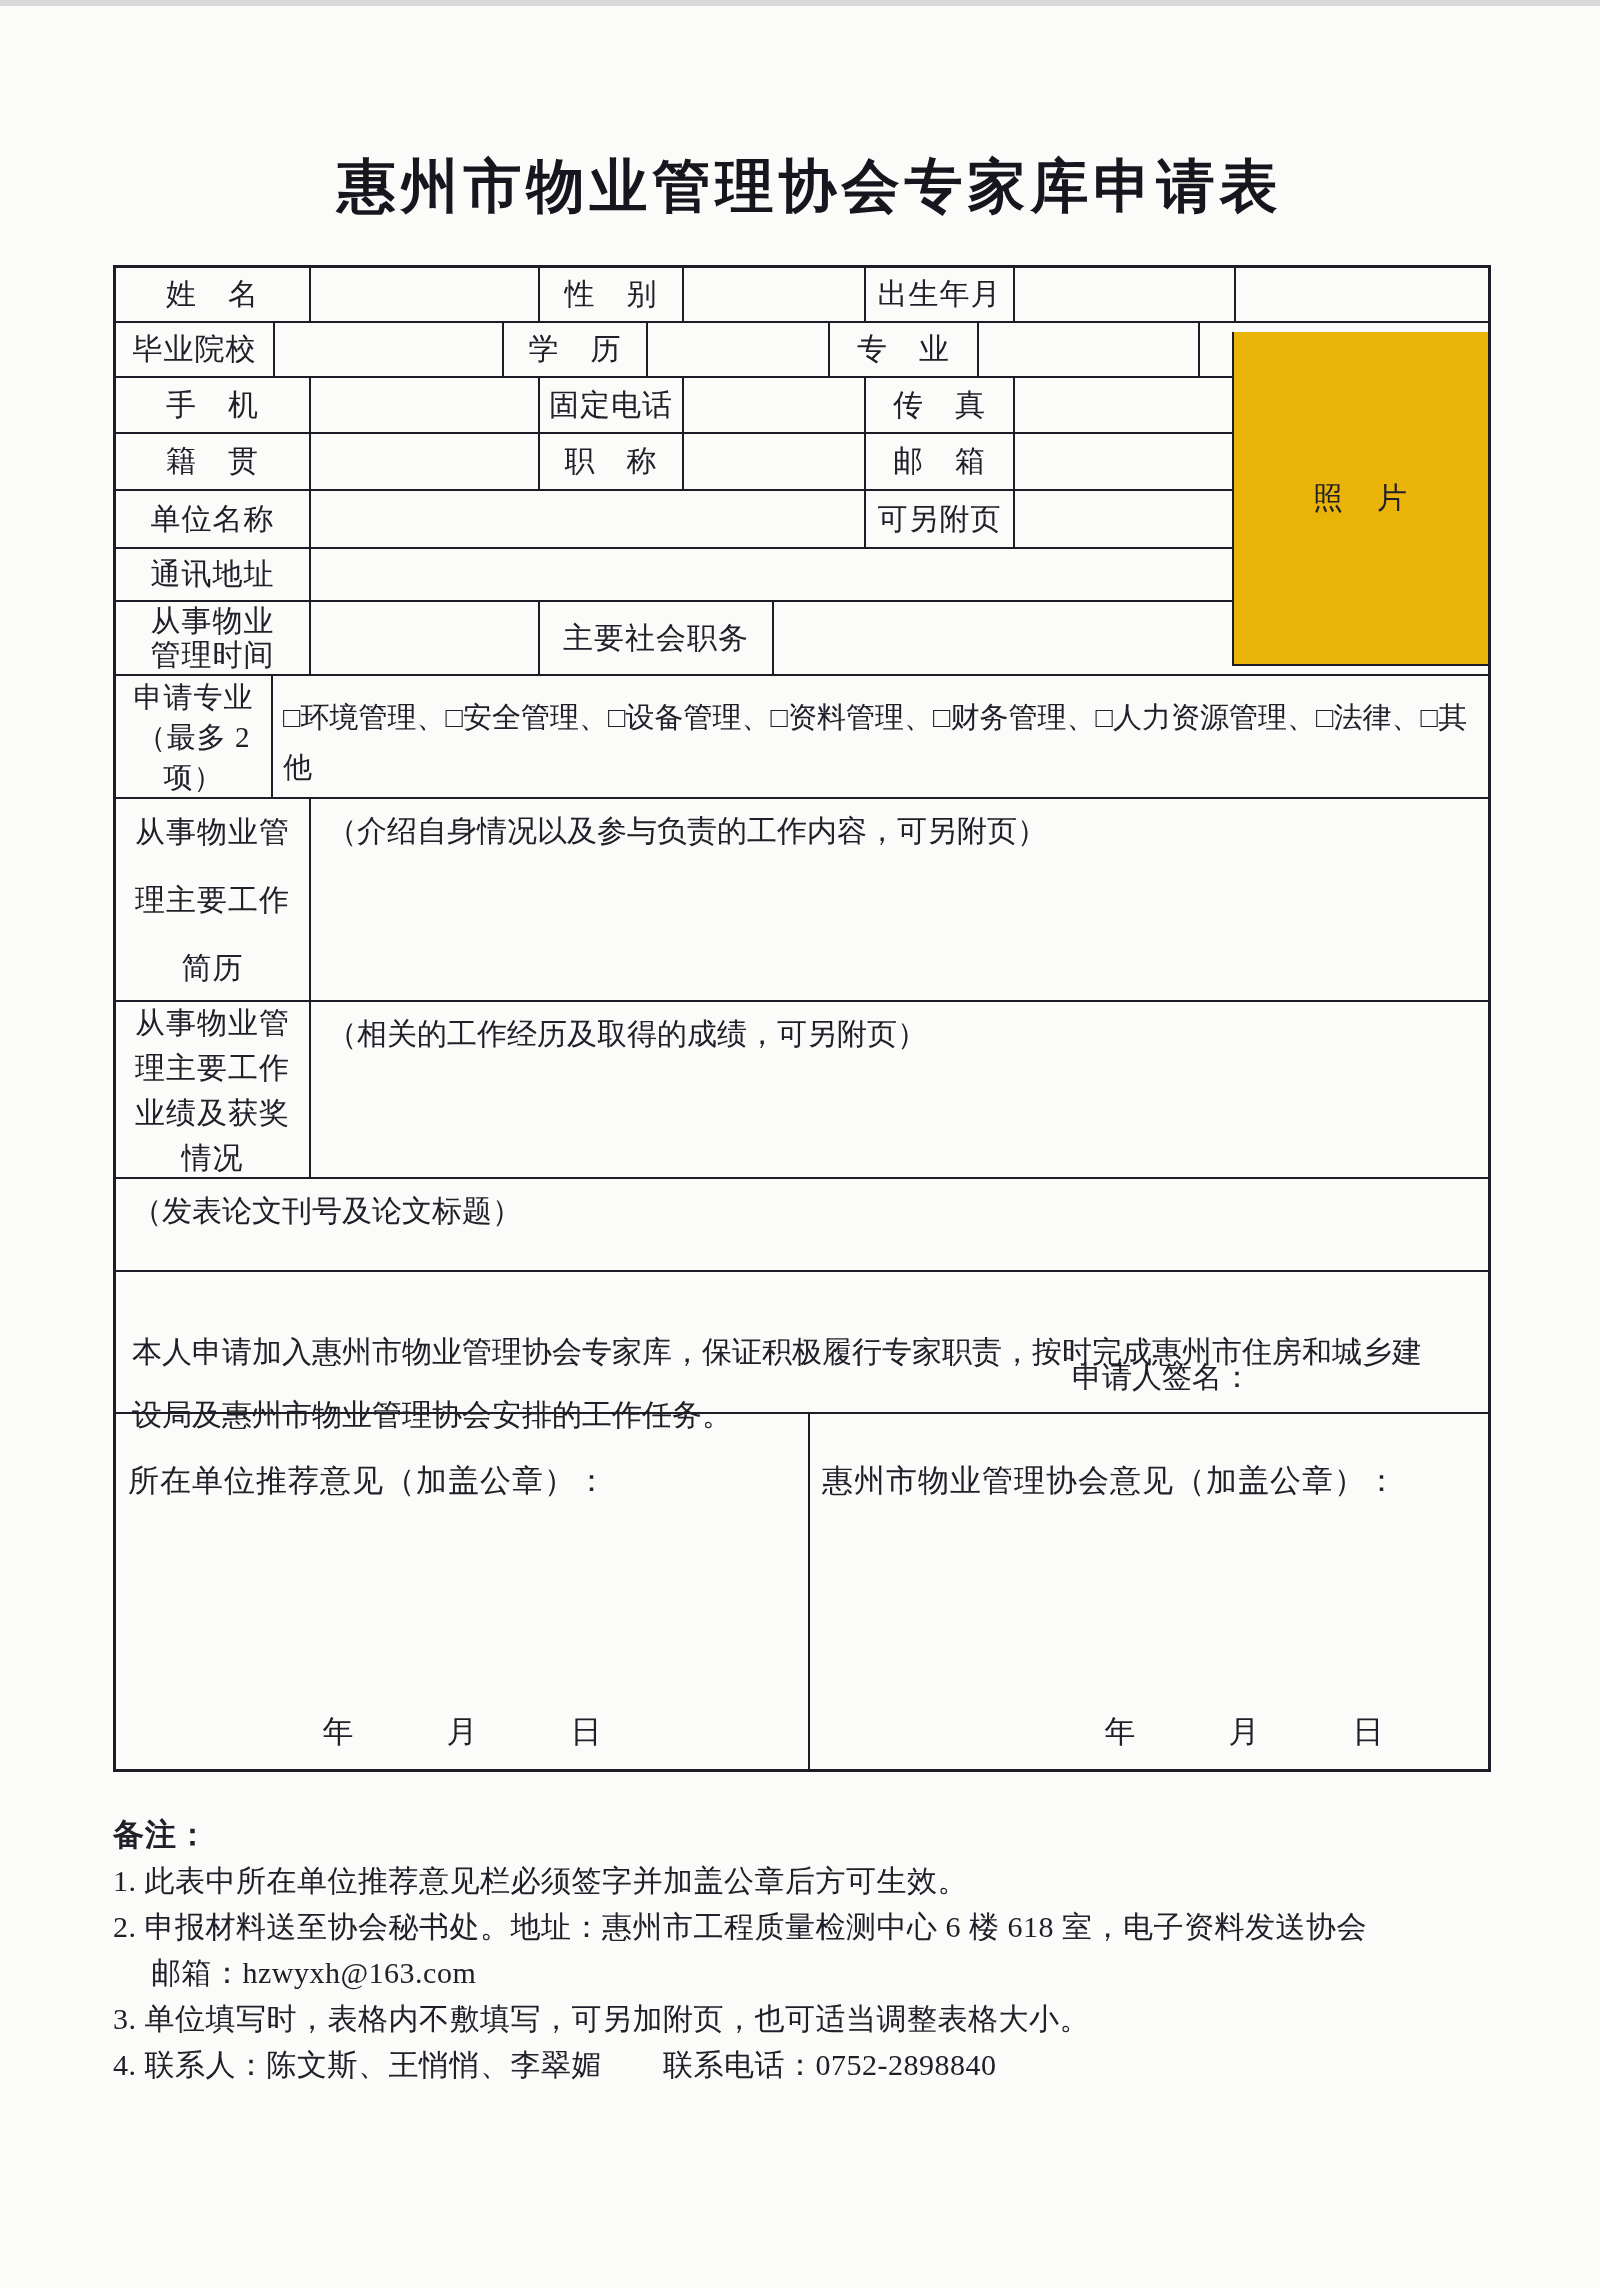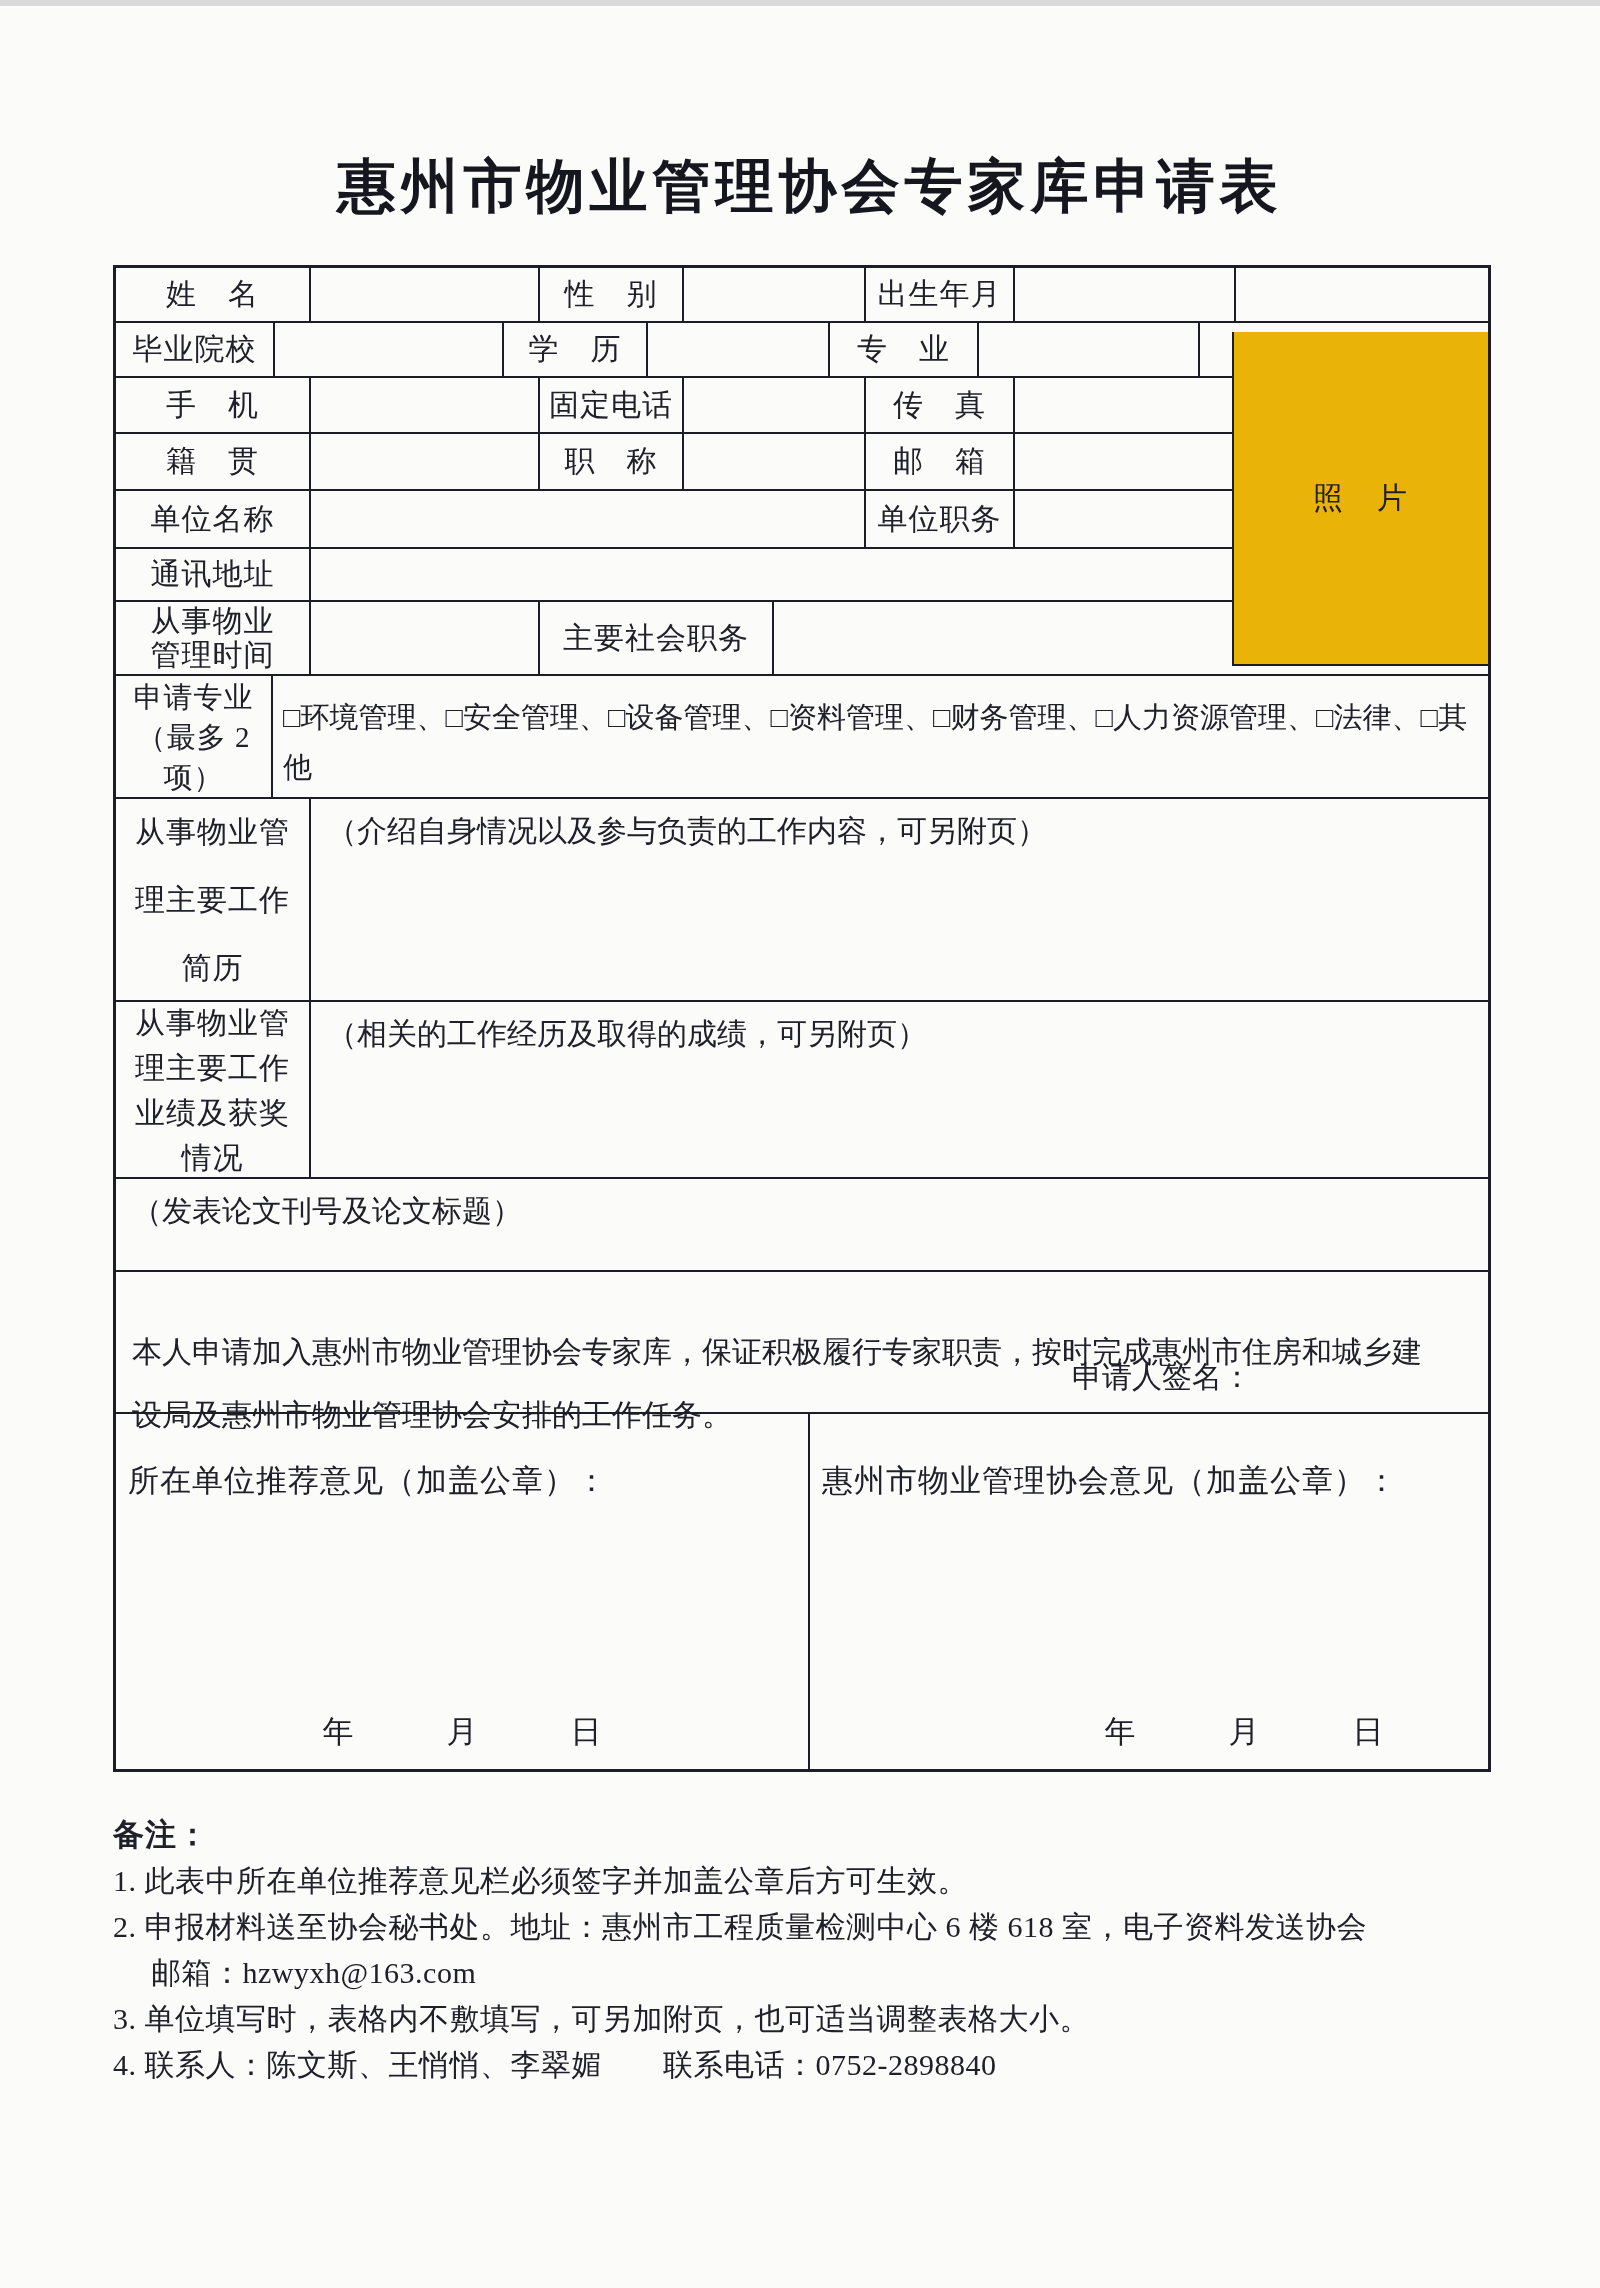--- a/index.html
+++ b/index.html
@@ -141,21 +141,21 @@
     <div class="cell lab" style="width:144px;">职　称</div>
     <div class="cell" style="width:182px;"></div>
     <div class="cell lab" style="width:149px;">邮　箱</div>
     <div class="cell" style="width:221px;"></div>
     <div class="cell nr" style="flex:1;"></div>
   </div>
 
   <div class="trow" style="height:58px;">
     <div class="cell lab" style="width:195px;">单位名称</div>
     <div class="cell" style="width:555px;"></div>
-    <div class="cell lab" style="width:149px;">单位职务</div>
+    <div class="cell lab" style="width:149px;">可另附页</div>
     <div class="cell" style="width:221px;"></div>
     <div class="cell nr" style="flex:1;"></div>
   </div>
 
   <div class="trow" style="height:53px;">
     <div class="cell lab" style="width:195px;">通讯地址</div>
     <div class="cell" style="width:925px;"></div>
     <div class="cell nr" style="flex:1;"></div>
   </div>
 

